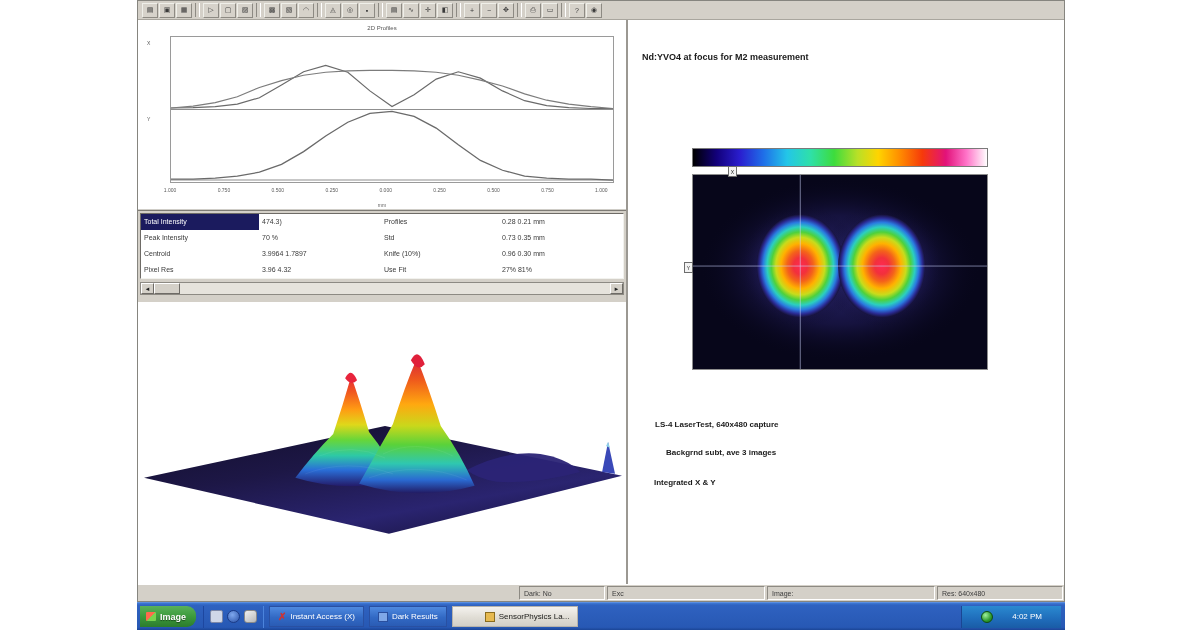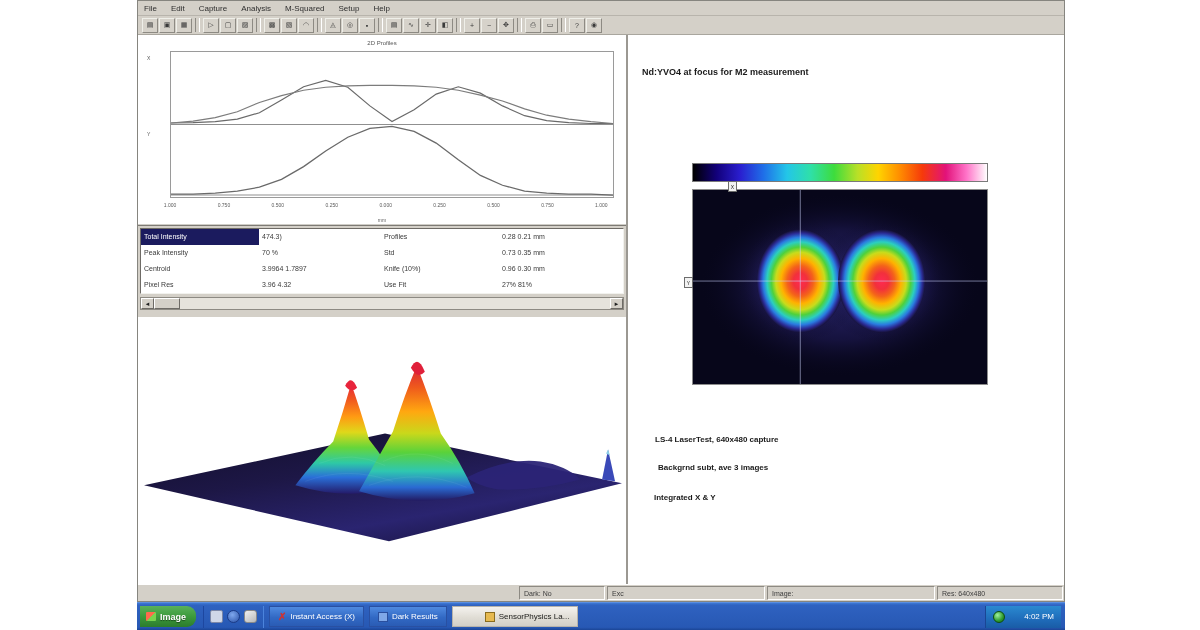--- a/index.html
+++ b/index.html
@@ -228,21 +228,21 @@
     position: absolute; width: 9px; height: 11px;
     background: #f2f2f2; border: 1px solid #6d6d6d;
     font-size: 5px; color: #222; line-height: 10px; text-align: center;
   }
   .report-caption {
     position: absolute; left: 16px;
     font-size: 8px; font-weight: bold; color: #1a1a1a;
     white-space: nowrap; filter: blur(.3px);
   }
   .rc1 { top: 400px; padding-left: 11px; }
-  .rc2 { top: 428px; left: 30px; }
+  .rc2 { top: 428px; left: 38px; }
   .rc3 { top: 458px; left: 26px; }
 
   
   #statusbar {
     height: 17px; flex: 0 0 17px;
     background: #d4d0c8;
     border-top: 1px solid #ffffff;
     display: flex; align-items: stretch;
   }
   #statusbar .sfill { flex: 1 1 auto; }
@@ -298,21 +298,21 @@
     filter: blur(.3px);
   }
   .taskitem.active {
     background: linear-gradient(180deg,#f4f2ee 0%,#e0ddd5 55%,#d2cfc7 100%);
     color: #20201e; border: 1px solid #b6b2aa; padding-left: 32px;
   }
   .ti-ico { width: 10px; height: 10px; background: #e6b94f; border: 1px solid #8a6c1e; flex: 0 0 10px; }
   .ti-ico.blue { background: #7fa8e8; border-color: #2a4f9e; }
   #tray {
     margin-left: auto; margin-right: 4px;
-    height: 22px; padding: 0 7px;
+    height: 22px; padding: 0 19px;
     background: linear-gradient(180deg,#2a8ad0 0%,#1f6cba 60%,#1a5ca6 100%);
     border-left: 1px solid #1a4694;
     display: flex; align-items: center; gap: 19px;
     color: #fff; font-size: 8px;
     filter: blur(.3px);
   }
   .tray-ico {
     width: 12px; height: 12px; border-radius: 50%;
     background: radial-gradient(circle at 35% 32%, #9ff29f, #2f9b2f 60%, #176b17);
     border: 1px solid #0f4f0f;
@@ -323,29 +323,20 @@
 <body>
 
 <div id="root">
 
   <div class="side-pad left"></div>
   <div class="side-pad right"></div>
 
   <div id="window">
 
 
-    <div id="menubar">
-      <div class="mi">File</div>
-      <div class="mi">Edit</div>
-      <div class="mi">Capture</div>
-      <div class="mi">Analysis</div>
-      <div class="mi">M-Squared</div>
-      <div class="mi">Setup</div>
-      <div class="mi">Help</div>
-    </div>
 
     <div id="toolbar">
       <div class="tbtn">▤</div>
       <div class="tbtn">▣</div>
       <div class="tbtn">▦</div>
       <div class="tsep"></div>
       <div class="tbtn">▷</div>
       <div class="tbtn">▢</div>
       <div class="tbtn">▨</div>
       <div class="tsep"></div>

